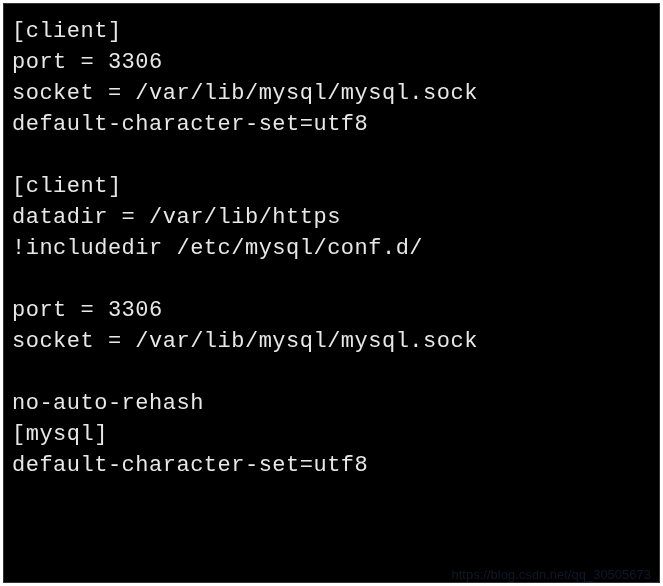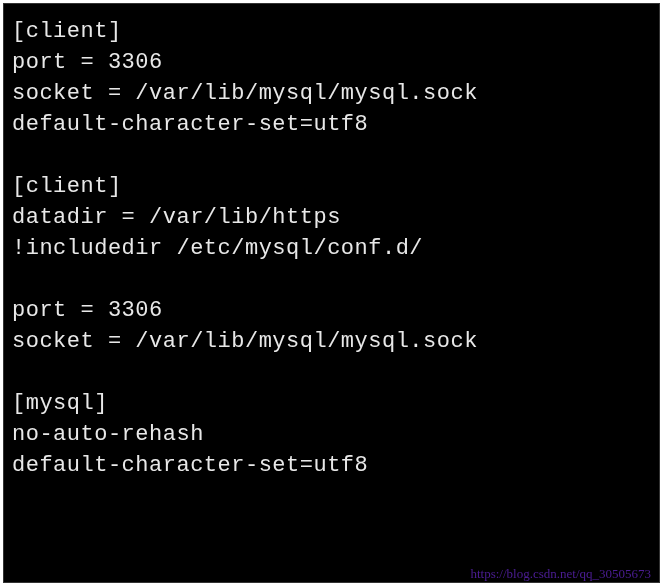--- a/index.html
+++ b/index.html
@@ -28,42 +28,42 @@
       white-space: pre;
       font-weight: 300;
     }
     .blank-line {
       height: 31px;
     }
     .watermark {
       position: absolute;
       bottom: 4px;
       right: 12px;
-      color: #4c1d95;
+      color: #0f172a;
       font-size: 13px;
-      font-family: Liberation Serif, serif;
+      font-family: Liberation Sans, sans-serif;
       letter-spacing: 0px;
     }
   </style>
 </head>
 <body>
 
 <div class="terminal">
   <div class="config-line">[client]</div>
   <div class="config-line">port = 3306</div>
   <div class="config-line">socket = /var/lib/mysql/mysql.sock</div>
   <div class="config-line">default-character-set=utf8</div>
   <div class="blank-line"></div>
   <div class="config-line">[client]</div>
   <div class="config-line">datadir = /var/lib/https</div>
   <div class="config-line">!includedir /etc/mysql/conf.d/</div>
   <div class="blank-line"></div>
   <div class="config-line">port = 3306</div>
   <div class="config-line">socket = /var/lib/mysql/mysql.sock</div>
   <div class="blank-line"></div>
+  <div class="config-line">no-auto-rehash</div>
   <div class="config-line">[mysql]</div>
-  <div class="config-line">no-auto-rehash</div>
   <div class="config-line">default-character-set=utf8</div>
 </div>
 
 <div class="watermark">
   <span>https://blog.csdn.net/qq_30505673</span>
 </div>
 
 </body></html>

